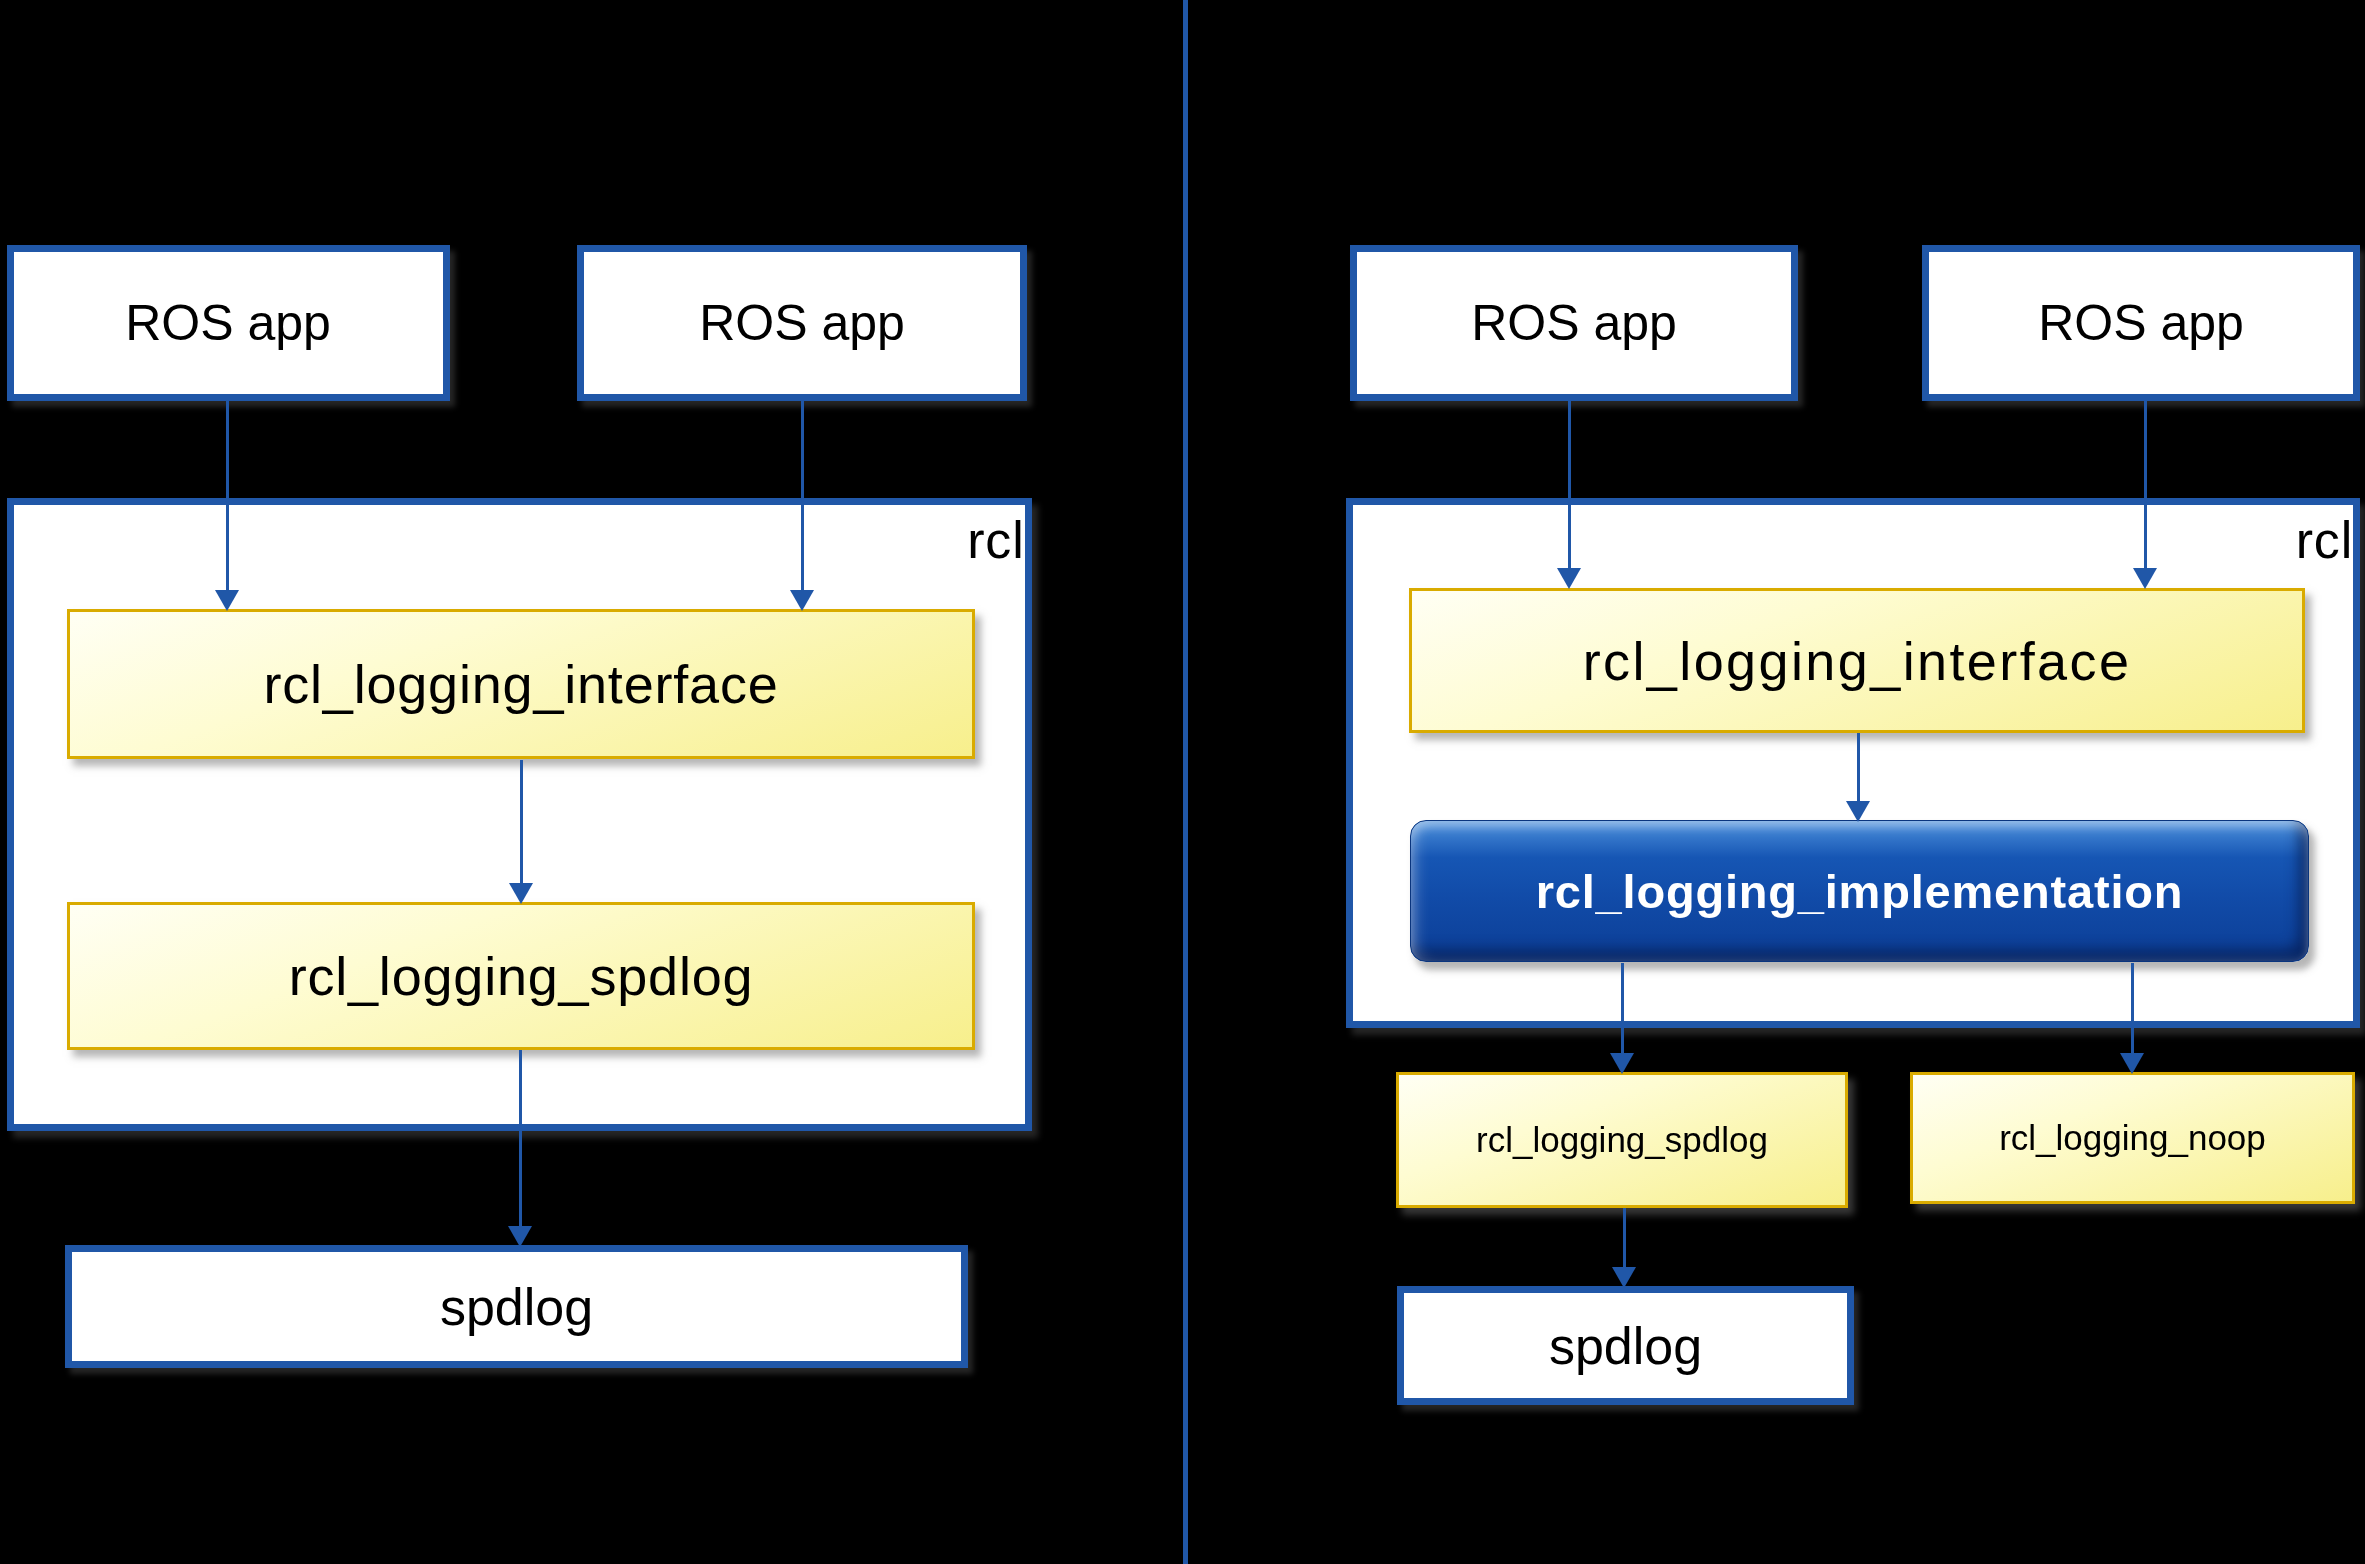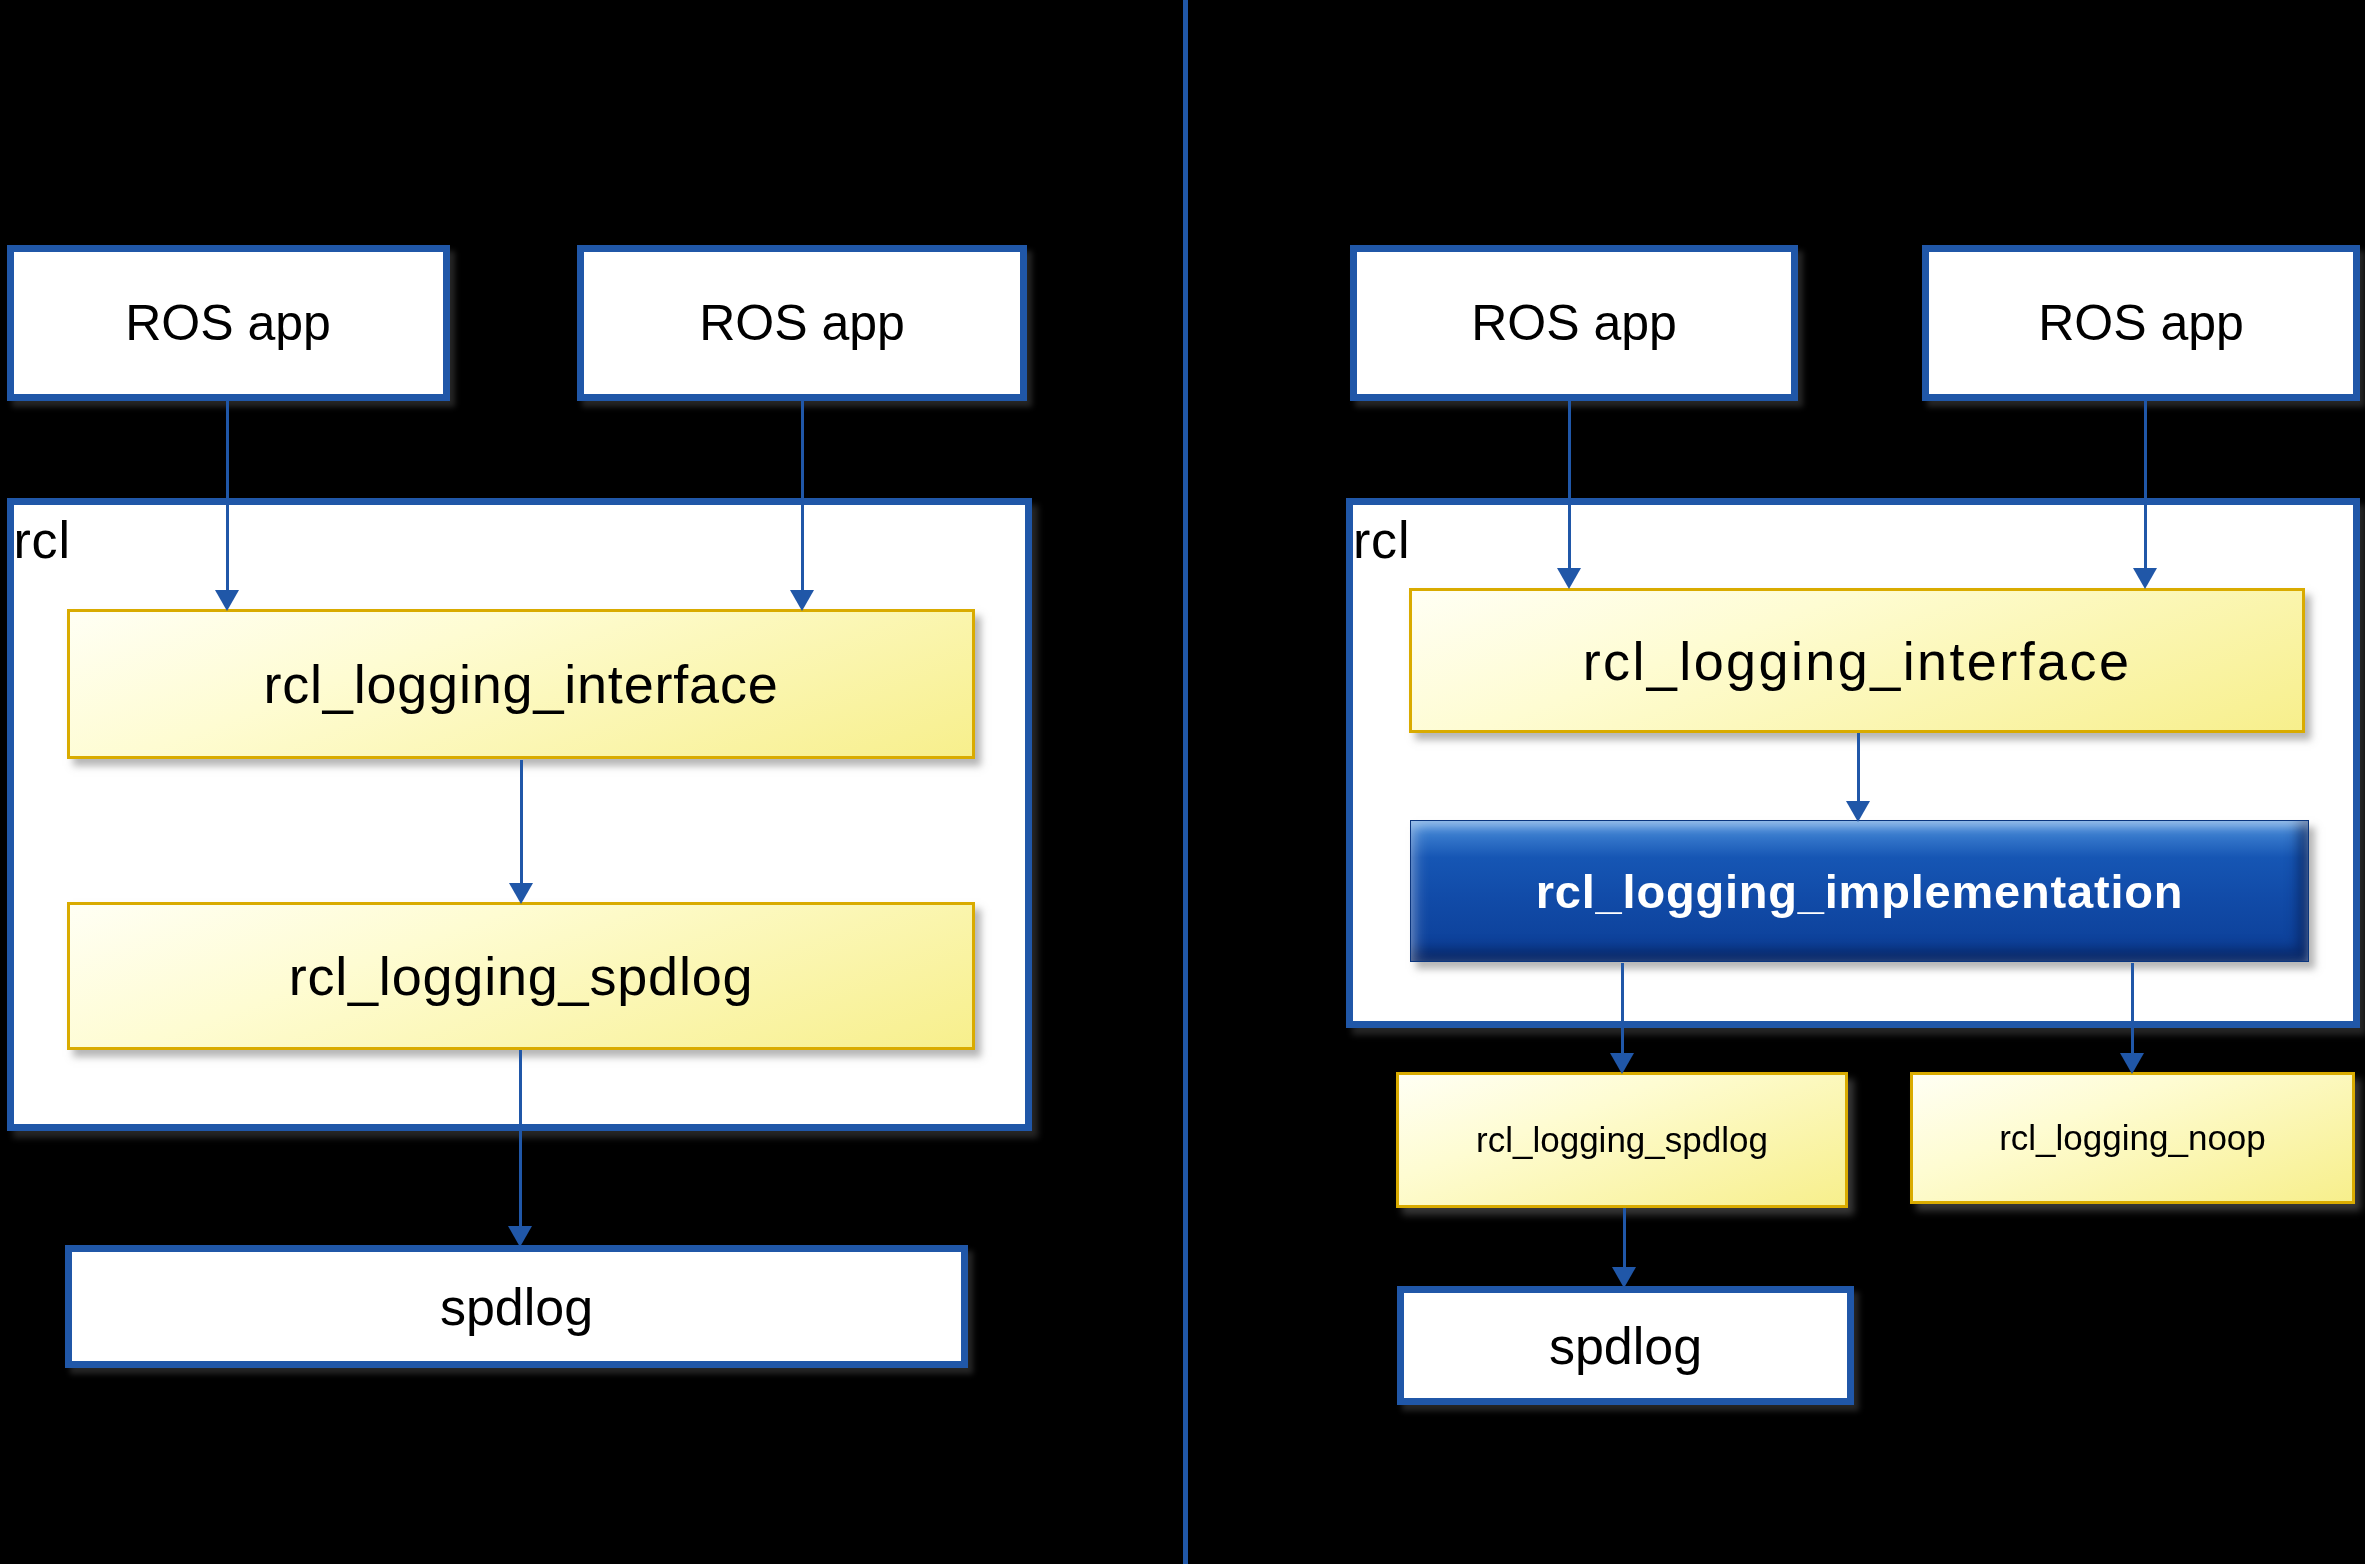--- a/index.html
+++ b/index.html
@@ -27,21 +27,21 @@
     background:#fff;border:7.3px solid var(--blue);
     box-shadow:4.9px 5.7px 5.7px rgba(70,70,70,.55);
     z-index:2;
   }
   .container{
     position:absolute;background:#fff;border:7.3px solid var(--blue);
     box-shadow:5.7px 6.5px 6.5px rgba(70,70,70,.55);
     z-index:1;
   }
   .container-label{
-    position:absolute;top:4.9px;left:0;right:0;text-align:left;
+    position:absolute;top:4.9px;left:0;right:0;text-align:right;
     font-size:52px;color:var(--ink);letter-spacing:0.8px;
   }
   .yellow-box{
     background:linear-gradient(160deg,var(--yellow-top) 0%,#FEFCD2 35%,var(--yellow-bottom) 100%);
     border:3.2px solid var(--gold);
     box-shadow:5.7px 7.3px 7.3px rgba(110,110,110,.5);
     z-index:2;
   }
   .impl-box{
     background:linear-gradient(180deg,var(--impl-top) 0%,var(--impl-mid) 26%,#114BA8 55%,var(--impl-bottom) 100%);
@@ -125,21 +125,21 @@
   </div>
 
   <div class="container" style="left:1346px;top:498px;width:1014px;height:530px;">
     <div class="container-label">rcl</div>
   </div>
 
   <div class="box yellow-box fs-big" style="left:1409px;top:588px;width:896px;height:145px;letter-spacing:2.4px;">
     <span>rcl_logging_interface</span>
   </div>
 
-  <div class="box impl-box fs-impl" style="left:1410px;top:820px;width:899px;height:142px;">
+  <div class="box impl-box fs-impl" style="left:1410px;top:820px;width:899px;height:142px;border-radius:16px;">
     <span>rcl_logging_implementation</span>
   </div>
 
   <div class="box yellow-box fs-small" style="left:1396px;top:1072px;width:452px;height:136px;">
     <span>rcl_logging_spdlog</span>
   </div>
 
   <div class="box yellow-box fs-small" style="left:1910px;top:1072px;width:445px;height:132px;">
     <span>rcl_logging_noop</span>
   </div>

